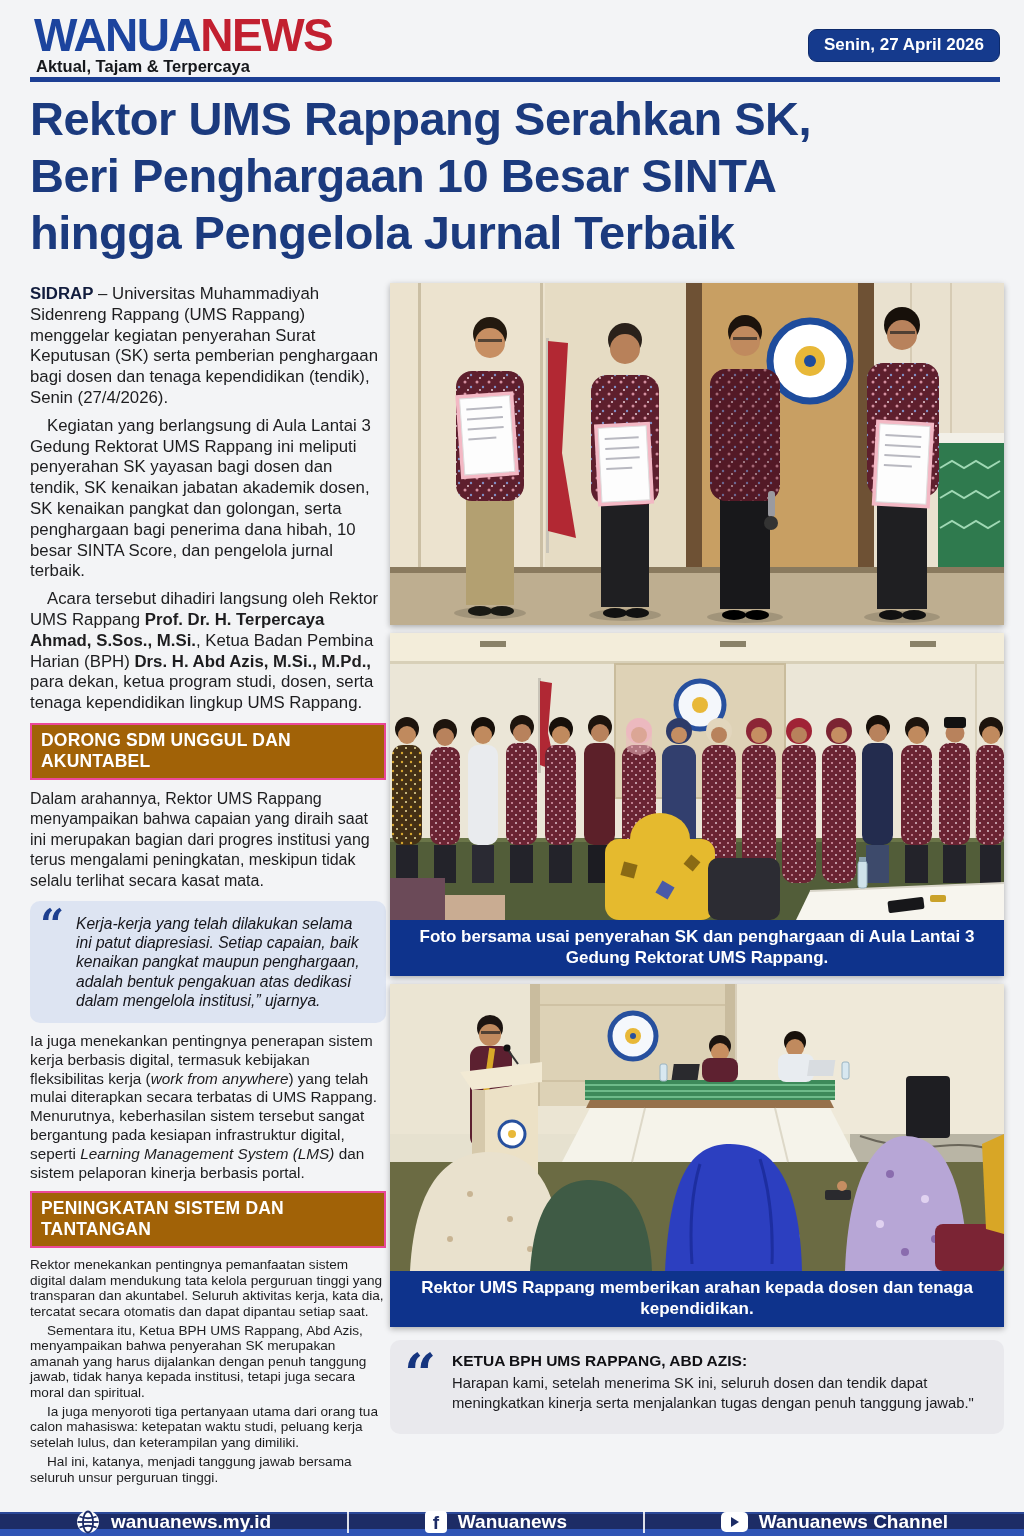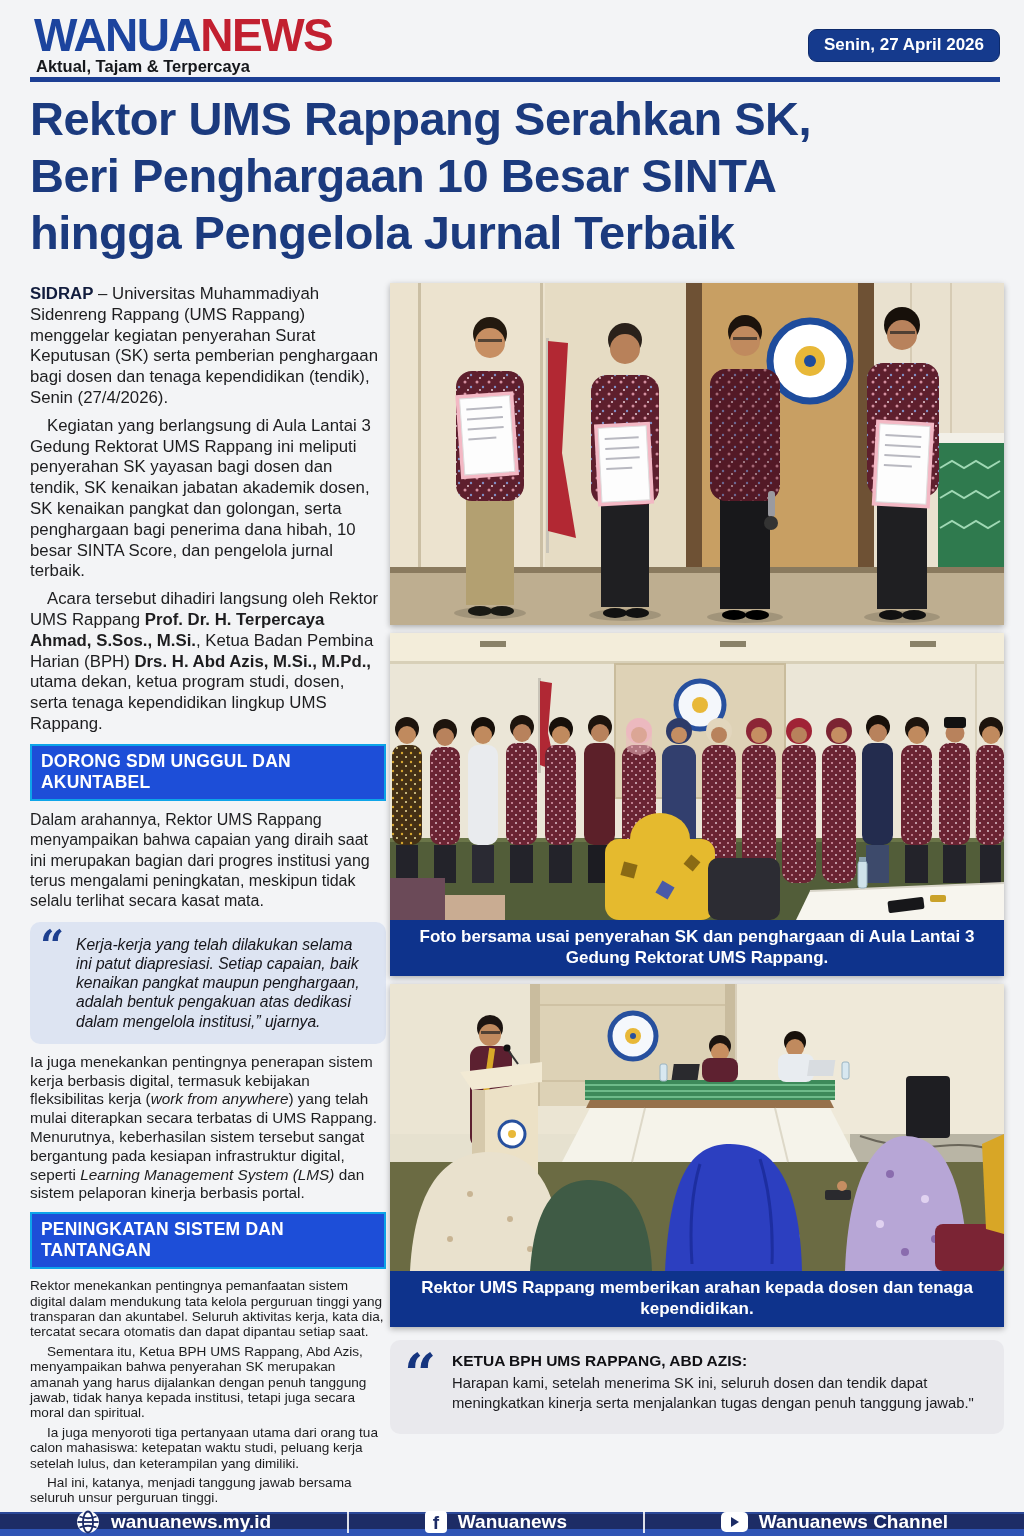--- a/index.html
+++ b/index.html
@@ -31,21 +31,21 @@
   .col-right { position:absolute; left:390px; top:283px; width:614px; }
   .para { font-size:16.8px; line-height:20.8px; margin-bottom:7px; }
   .para.md { font-size:16px;   line-height:20.4px; }
   .para.sm { font-size:15.3px; line-height:18.8px; }
   .para.xs { font-size:13.6px; line-height:15.4px; margin-bottom:4px; }
   .indent { text-indent:17px; display:block; }
   .lead-loc { font-weight:bold; color:#111c3d; }
   .b { font-weight:bold; }
   .i { font-style:italic; }
   .section-bar {
-    background:#1d4ed8; border:2px solid #0ea5e9; color:#fff;
+    background:#a16207; border:2px solid #ec4899; color:#fff;
     font-size:17.5px; font-weight:bold; padding:5px 9px 6px; margin:9px 0 9px; letter-spacing:0.2px;
   }
   .quote-box {
     position:relative; background:#dde4f2; border-radius:10px;
     padding:13px 14px 13px 46px; margin:10px 0 9px;
   }
   .quote-box .qmark {
     position:absolute; left:10px; top:4px; font-family:"DejaVu Serif", serif;
     font-weight:bold; font-size:42px; line-height:1; color:#1d3f8f;
   }
@@ -106,21 +106,21 @@
     <div>Rektor UMS Rappang Serahkan SK,</div>
     <div>Beri Penghargaan 10 Besar SINTA</div>
     <div>hingga Pengelola Jurnal Terbaik</div>
   </h1>
 
   <div class="col-left">
     <p class="para"><span class="lead-loc">SIDRAP</span><span> – Universitas Muhammadiyah Sidenreng Rappang (UMS Rappang) menggelar kegiatan penyerahan Surat Keputusan (SK) serta pemberian penghargaan bagi dosen dan tenaga kependidikan (tendik), Senin (27/4/2026).</span></p>
     <p class="para">
         <span class="indent">Kegiatan yang berlangsung di Aula Lantai 3 Gedung Rektorat UMS Rappang ini meliputi penyerahan SK yayasan bagi dosen dan tendik, SK kenaikan jabatan akademik dosen, SK kenaikan pangkat dan golongan, serta penghargaan bagi penerima dana hibah, 10 besar SINTA Score, dan pengelola jurnal terbaik.</span>
       </p>
-    <p class="para indent"><span>Acara tersebut dihadiri langsung oleh Rektor UMS Rappang </span><span class="b">Prof. Dr. H. Terpercaya Ahmad, S.Sos., M.Si.</span><span>, Ketua Badan Pembina Harian (BPH) </span><span class="b">Drs. H. Abd Azis, M.Si., M.Pd.,</span><span> utama dekan, ketua program studi, dosen, serta tenaga kependidikan lingkup UMS Rappang.</span></p>
+    <p class="para indent"><span>Acara tersebut dihadiri langsung oleh Rektor UMS Rappang </span><span class="b">Prof. Dr. H. Terpercaya Ahmad, S.Sos., M.Si.</span><span>, Ketua Badan Pembina Harian (BPH) </span><span class="b">Drs. H. Abd Azis, M.Si., M.Pd.,</span><span> para dekan, ketua program studi, dosen, serta tenaga kependidikan lingkup UMS Rappang.</span></p>
 
     <div class="section-bar">DORONG SDM UNGGUL DAN AKUNTABEL</div>
     <p class="para md">Dalam arahannya, Rektor UMS Rappang menyampaikan bahwa capaian yang diraih saat ini merupakan bagian dari progres institusi yang terus mengalami peningkatan, meskipun tidak selalu terlihat secara kasat mata.</p>
 
     <div class="quote-box">
       <span class="qmark">“</span>
       <div class="qtext">Kerja-kerja yang telah dilakukan selama ini patut diapresiasi. Setiap capaian, baik kenaikan pangkat maupun penghargaan, adalah bentuk pengakuan atas dedikasi dalam mengelola institusi,” ujarnya.</div>
     </div>
 
     <p class="para sm"><span>Ia juga menekankan pentingnya penerapan sistem kerja berbasis digital, termasuk kebijakan fleksibilitas kerja (</span><span class="i">work from anywhere</span><span>) yang telah mulai diterapkan secara terbatas di UMS Rappang. Menurutnya, keberhasilan sistem tersebut sangat bergantung pada kesiapan infrastruktur digital, seperti </span><span class="i">Learning Management System (LMS)</span><span> dan sistem pelaporan kinerja berbasis portal.</span></p>

